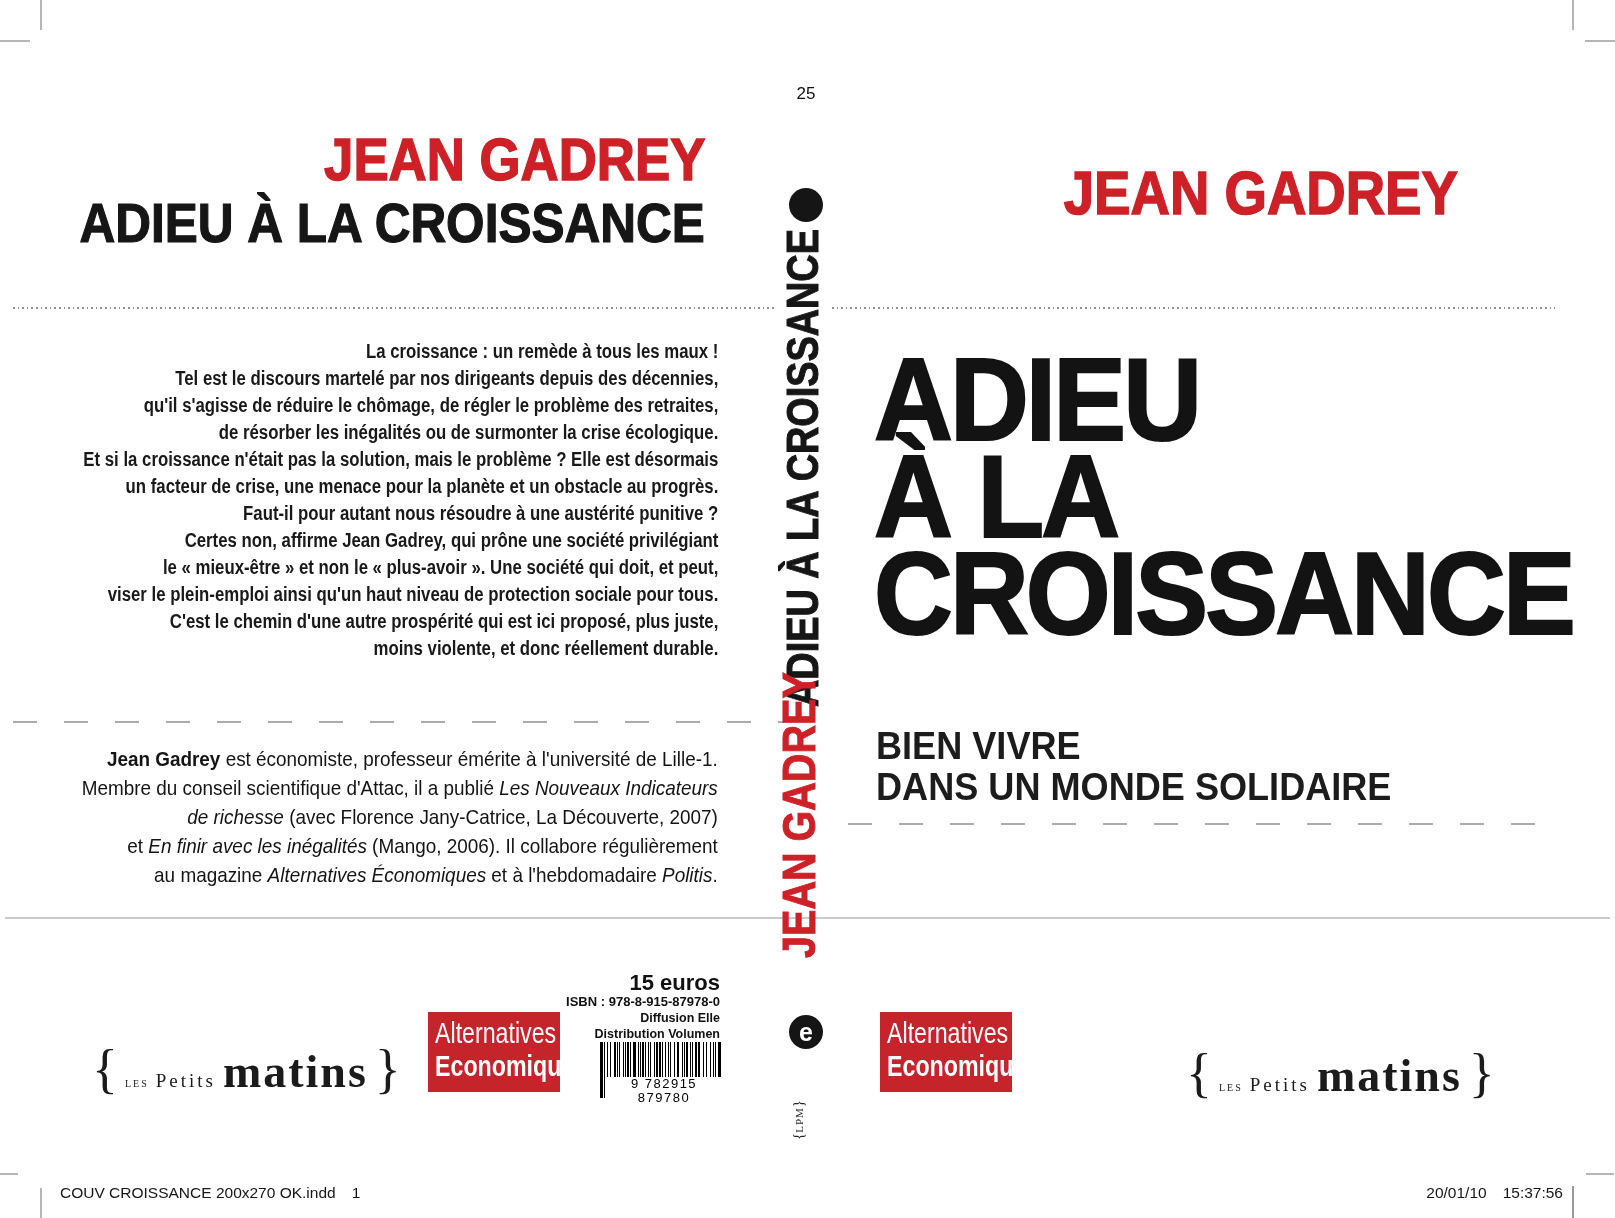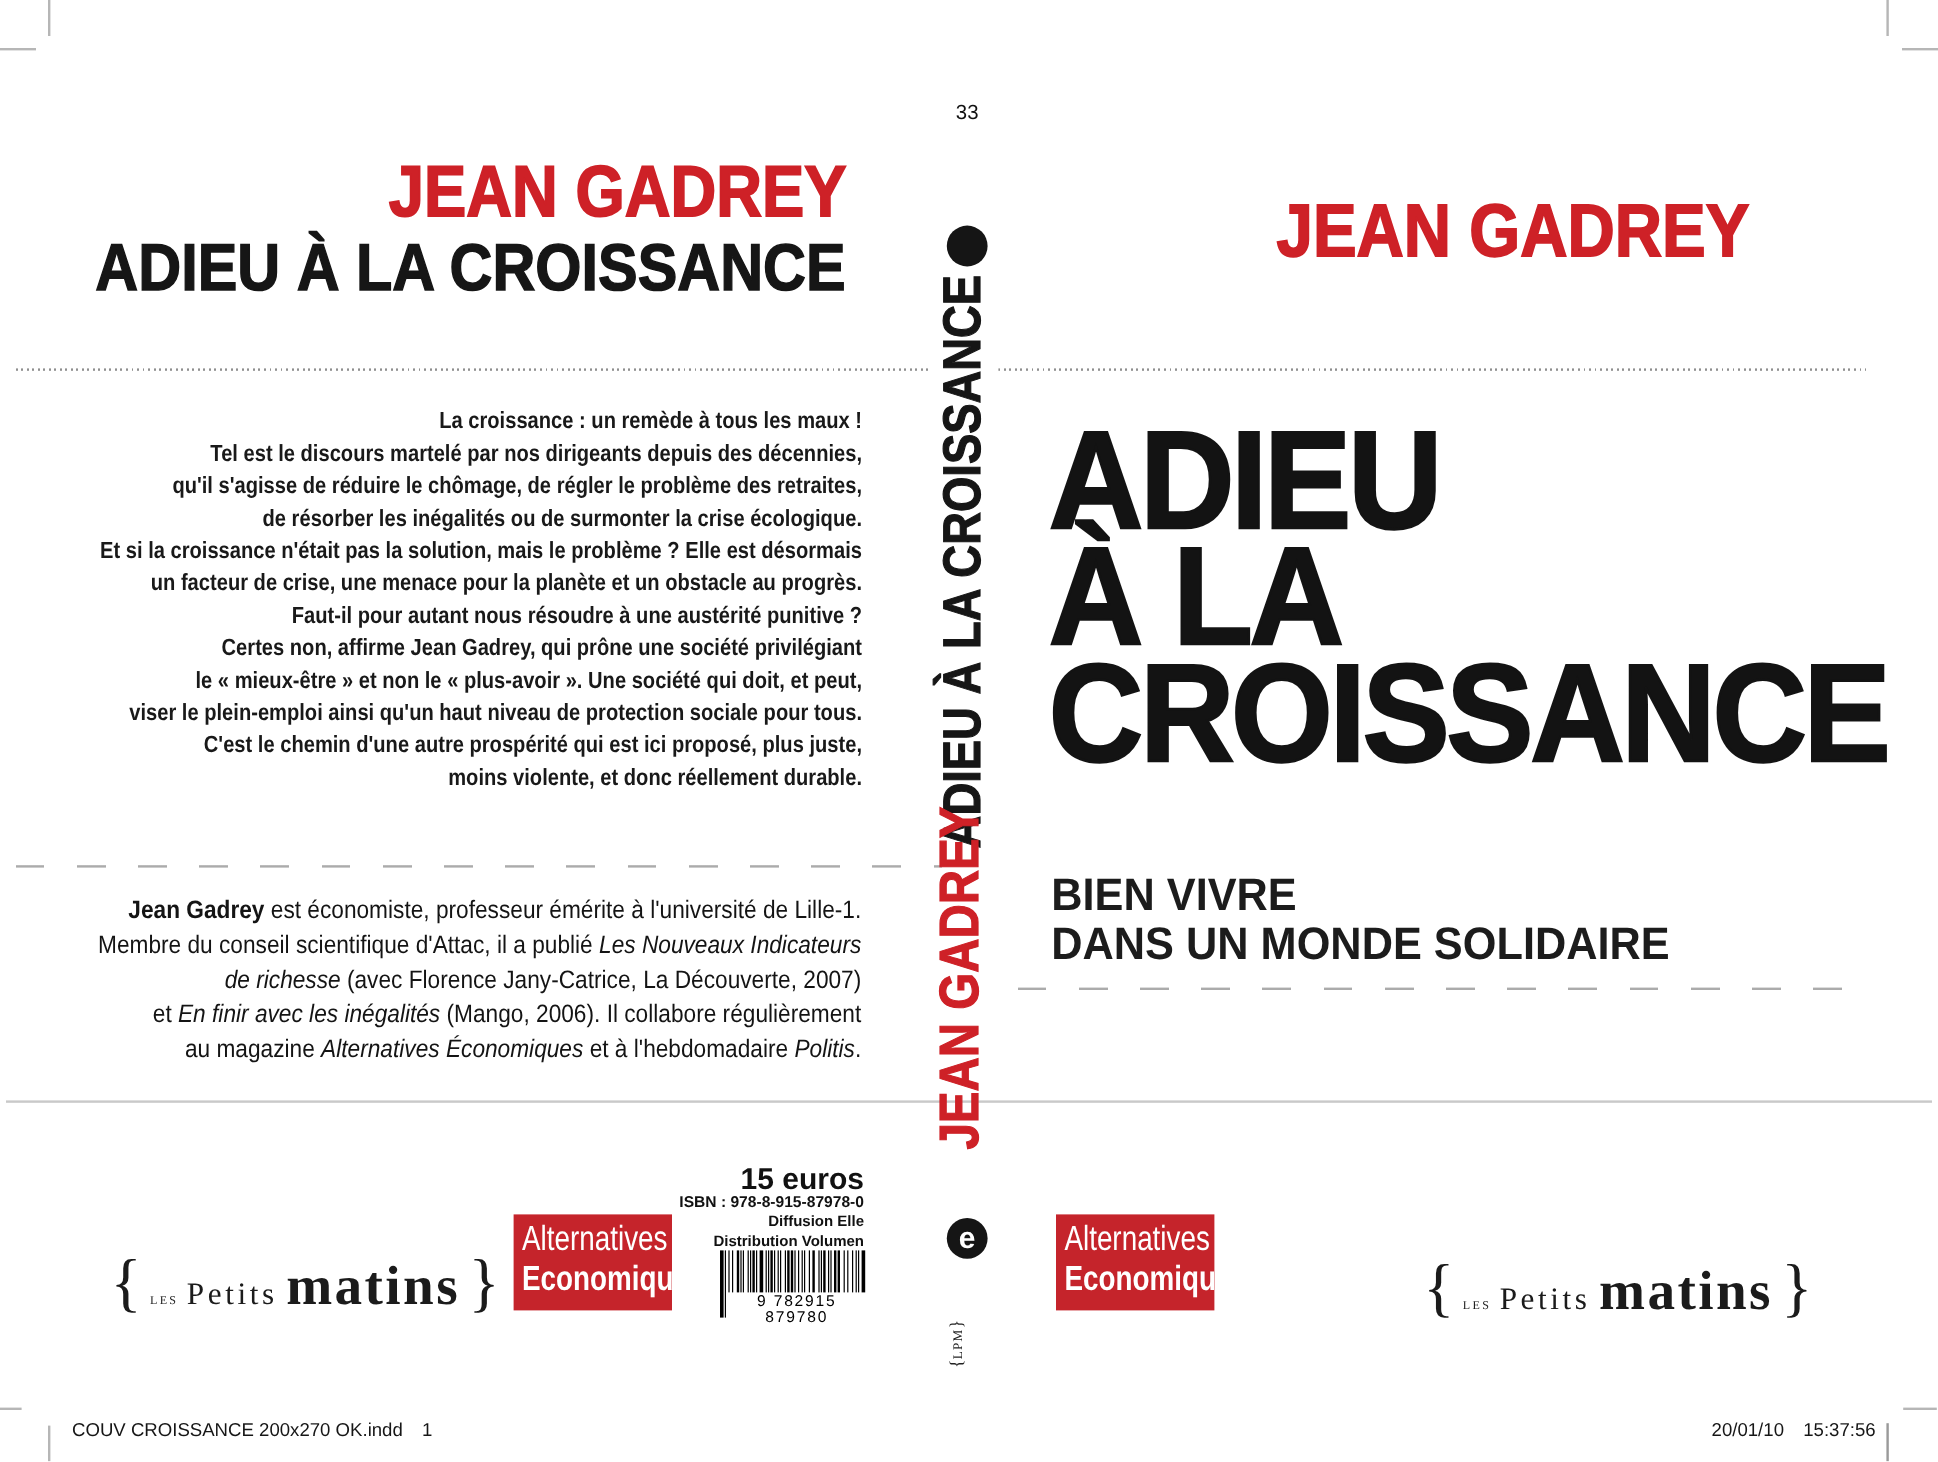--- a/index.html
+++ b/index.html
@@ -27,40 +27,40 @@
   .bc-subtitle .cond-r{transform:scaleX(.95);}
   .blurb{top:338px;right:897px;text-align:right;font-size:19.5px;font-weight:bold;line-height:27px;
          transform:scaleX(.86);transform-origin:top right;white-space:nowrap;color:#191919;}
   .bio{top:744px;right:897px;text-align:right;font-size:21px;line-height:29px;
        transform:scaleX(.9);transform-origin:top right;white-space:nowrap;color:#141414;}
   .bio .b{font-weight:bold;}
   .bio .i{font-style:italic;}
   .line{display:block;}
   
   .priceblock{top:972px;right:895px;text-align:right;color:#111;}
-  .price{font-size:25px;font-weight:bold;line-height:22px;}
+  .price{font-size:22px;font-weight:bold;line-height:22px;}
   .isbn,.diff,.dist{font-size:13px;font-weight:bold;line-height:16px;}
   .diff,.dist{font-size:12.5px;}
   
   .barcode{top:1042px;left:600px;width:122px;height:62px;}
   .bars{display:flex;align-items:stretch;height:56px;}
   .bars div{background:#000;height:100%;}
   .bc-num{position:absolute;bottom:-1px;left:6px;right:0;background:#fff;font-size:13px;
           letter-spacing:1.5px;text-align:center;color:#000;line-height:14px;}
   
   .ae-logo{position:absolute;width:132px;height:80px;background:var(--logo_red);color:#fff;
            padding:5px 0 0 7px;box-sizing:border-box;overflow:hidden;}
   .ae-l1{font-size:29px;font-weight:normal;line-height:33px;transform:scaleX(.8);transform-origin:left center;white-space:nowrap;}
   .ae-l2{font-size:29px;font-weight:bold;line-height:33px;transform:scaleX(.8);transform-origin:left center;white-space:nowrap;}
   
   .pm-logo{position:absolute;display:flex;align-items:baseline;gap:7px;color:#1b1b1b;
            font-family:"Liberation Serif",serif;white-space:nowrap;}
   .pm-brace{font-size:54px;font-weight:300;}
   .pm-les{font-size:14px;font-variant:small-caps;letter-spacing:2px;}
-  .pm-petits{font-size:26px;letter-spacing:3px;}
+  .pm-petits{font-size:19px;letter-spacing:3px;}
   .pm-matins{font-size:46px;font-weight:bold;letter-spacing:2px;}
   
   .vert{position:absolute;white-space:nowrap;transform-origin:0 0;line-height:1;}
   .spine-title{left:781px;top:707px;font-size:44px;font-weight:bold;color:#161616;
                -webkit-text-stroke:1px #161616;transform:rotate(-90deg) scaleX(.86);}
   .spine-author{left:776px;top:958px;font-size:46px;font-weight:bold;color:var(--red_text);
                 -webkit-text-stroke:1px var(--red_text);transform:rotate(-90deg) scaleX(.86);}
   .spine-num{left:794px;top:84px;width:24px;text-align:center;font-size:17px;color:#111;}
   .dot-badge{left:789px;top:188px;width:34px;height:34px;border-radius:50%;background:#151515;}
   .e-badge{left:789px;top:1015px;width:34px;height:34px;border-radius:50%;background:#151515;
@@ -193,21 +193,21 @@
   </div>
 
   <div class="pm-logo" style="left:92px;top:1038px;">
     <span class="pm-brace">{</span>
     <span class="pm-les">les</span>
     <span class="pm-petits">Petits</span>
     <span class="pm-matins">matins</span>
     <span class="pm-brace">}</span>
   </div>
 
-  <div class="abs spine-num">33</div>
+  <div class="abs spine-num">25</div>
   <div class="abs dot-badge"></div>
   <div class="vert spine-title">ADIEU À LA CROISSANCE</div>
   <div class="vert spine-author">JEAN GADREY</div>
   <div class="abs e-badge">
     <span>e</span>
   </div>
   <div class="vert lpm">
     <span>{</span><span class="sc">lpm</span><span>}</span>
   </div>
 

